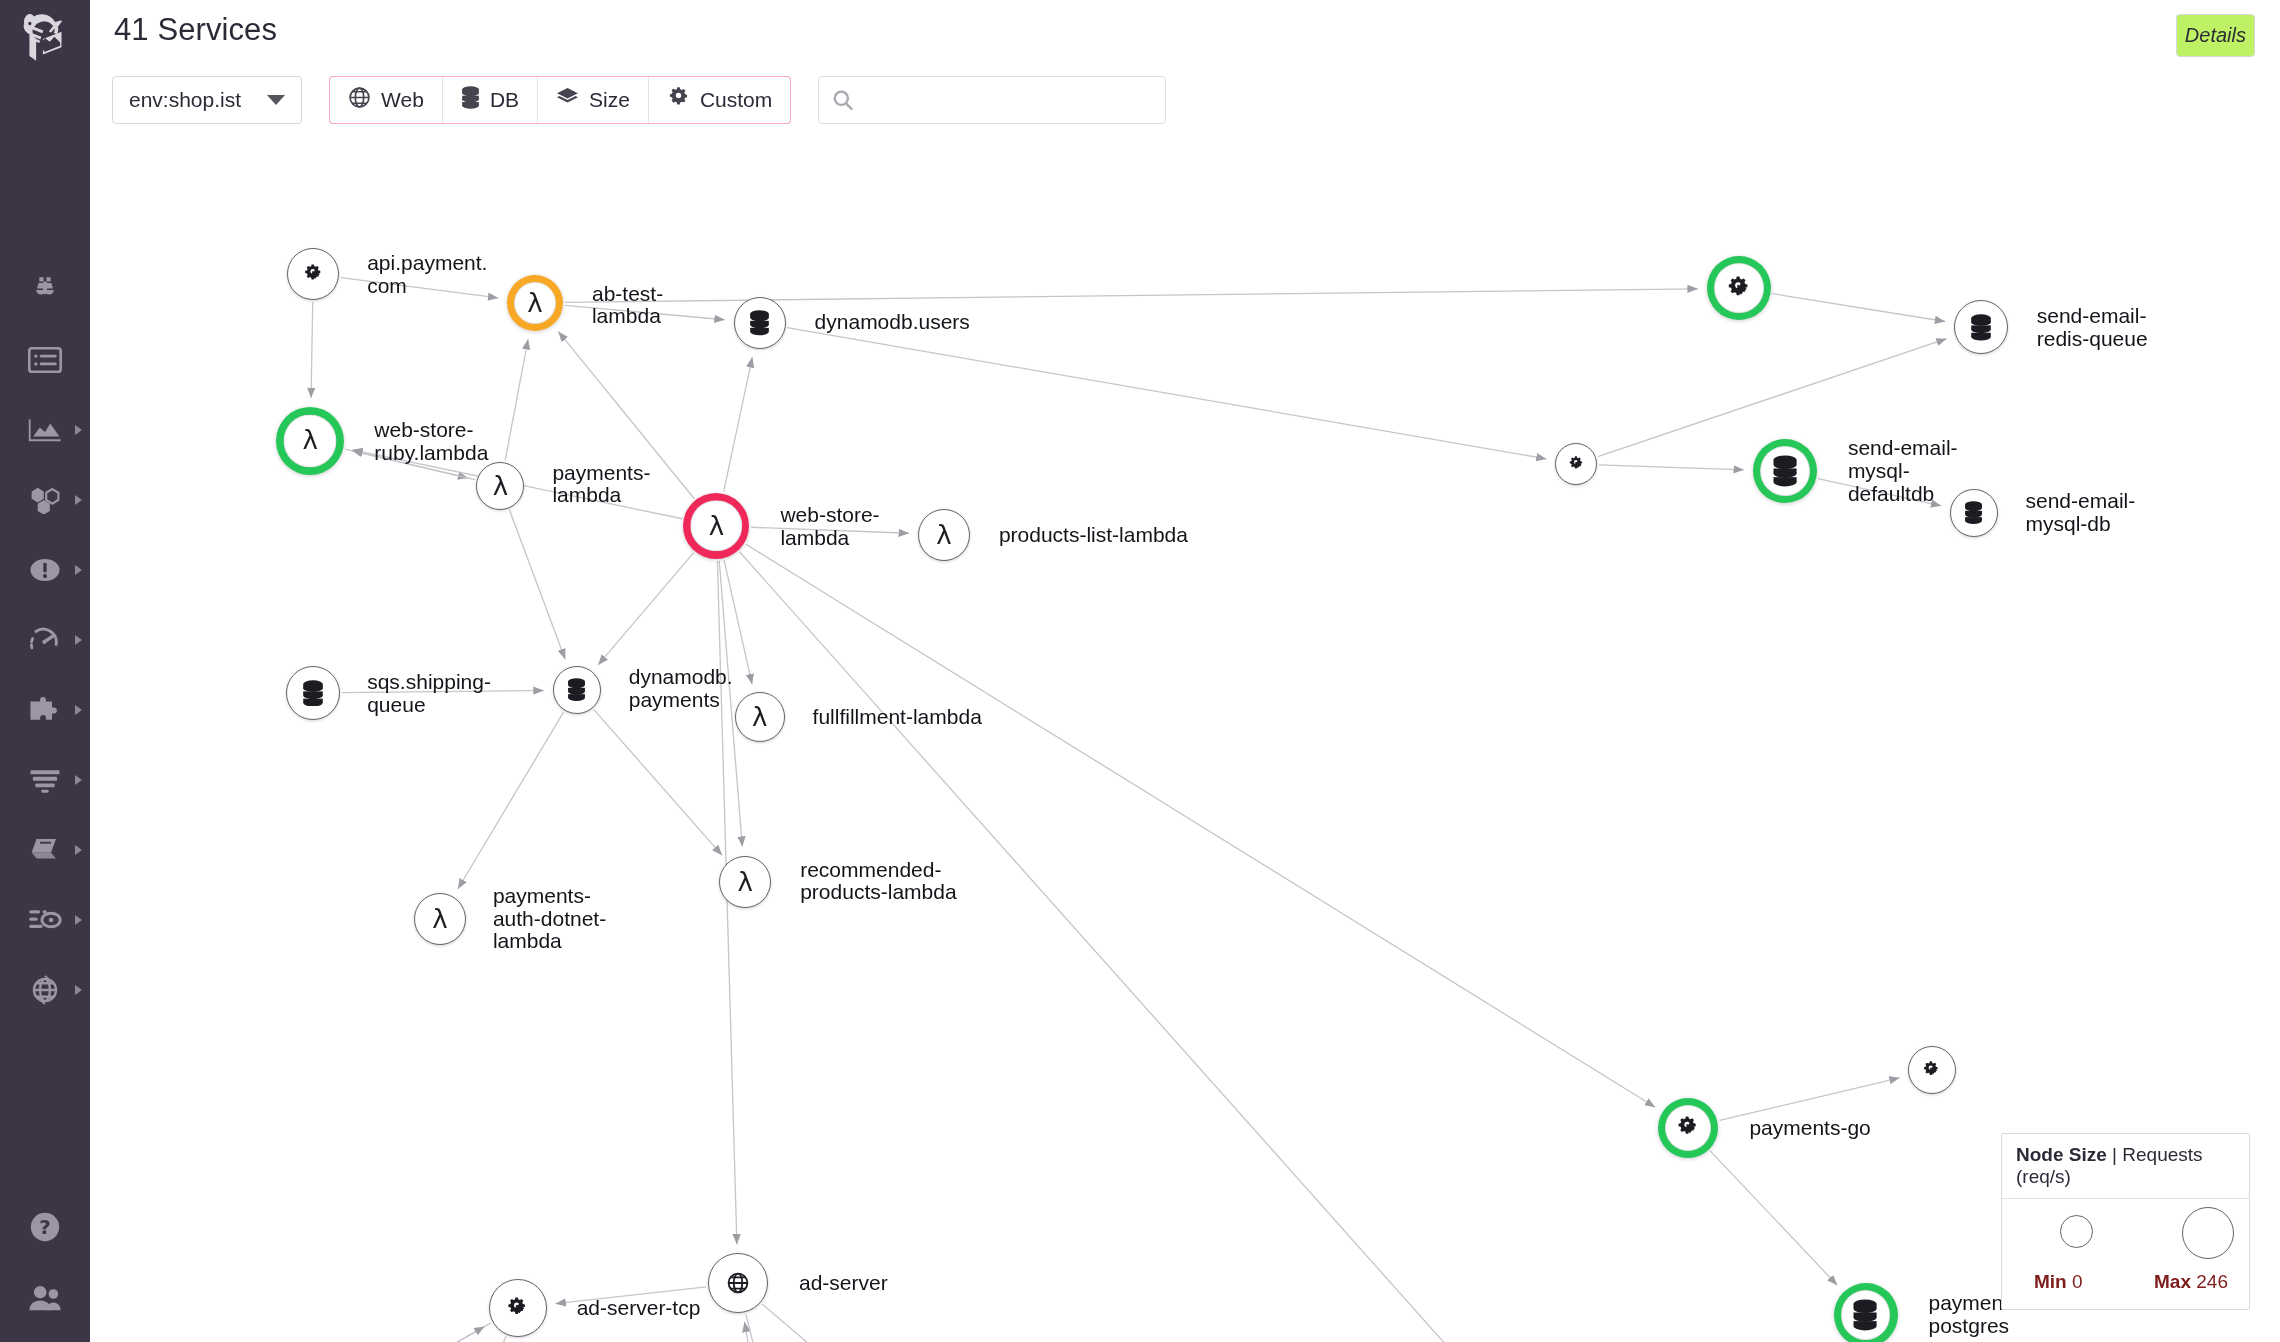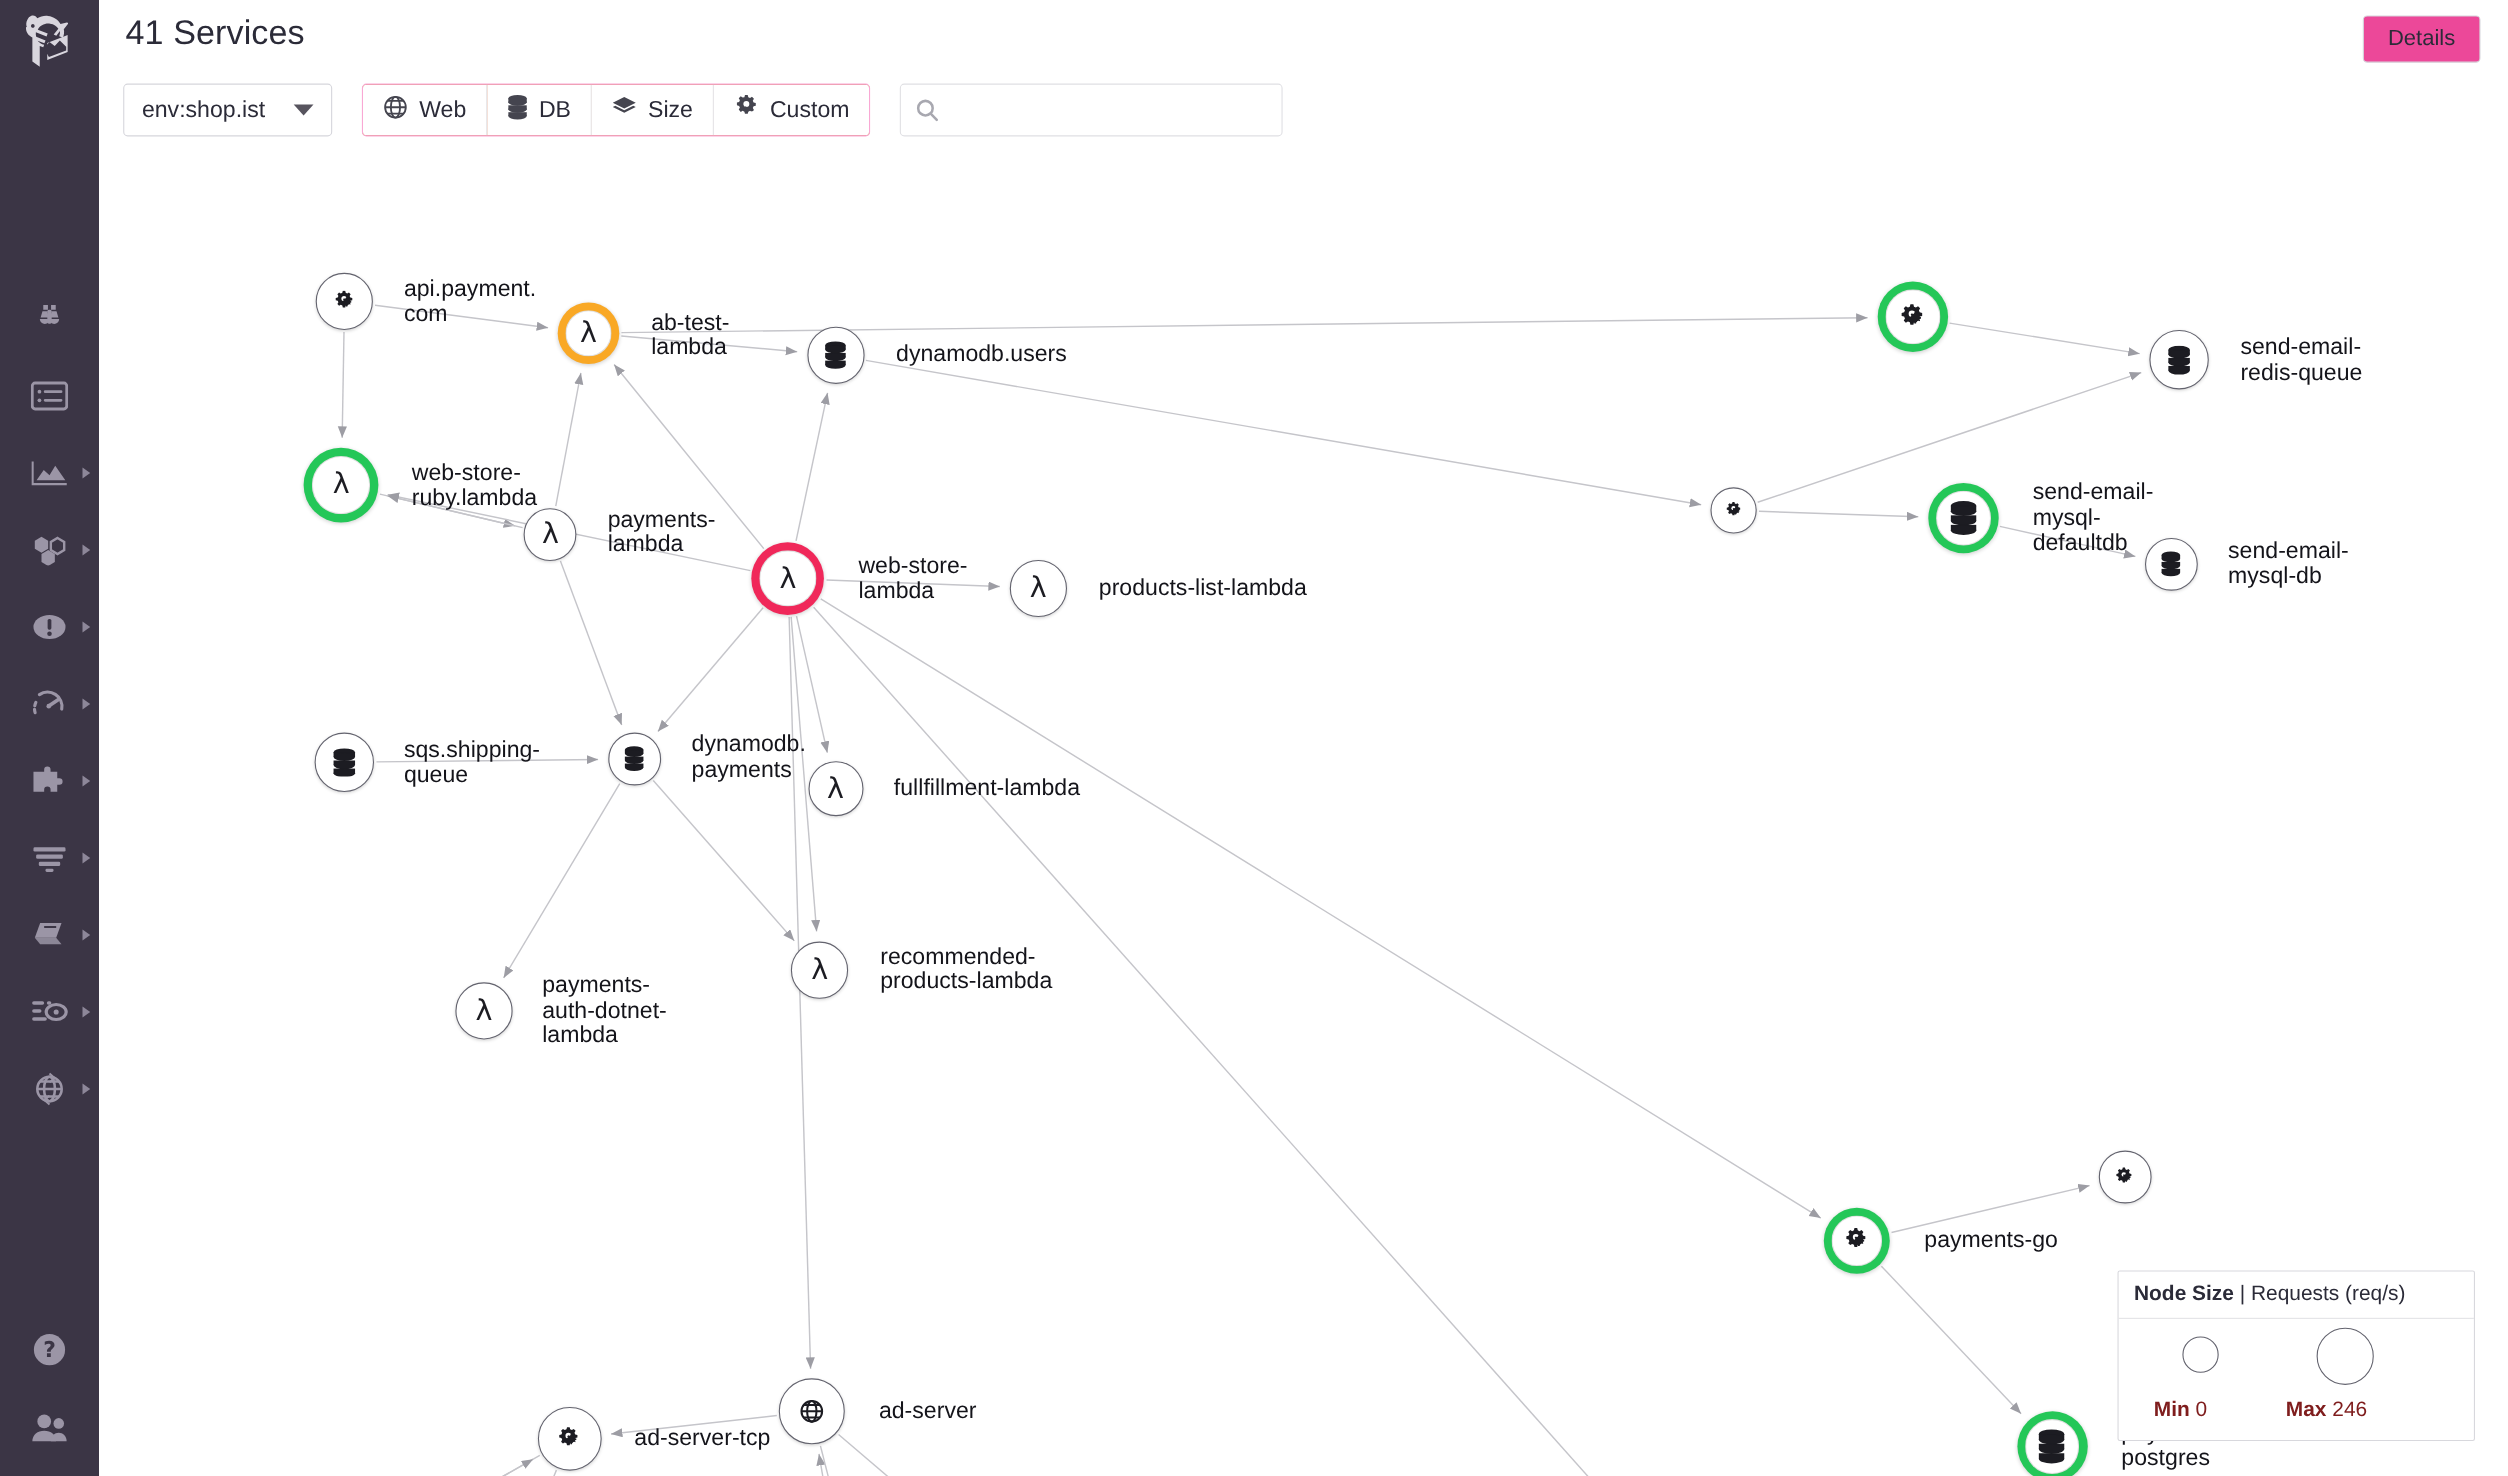--- a/index.html
+++ b/index.html
@@ -37,23 +37,24 @@
   #header {
     position:absolute; left:90px; top:0; width:2190px; height:180px;
     background:#fff; border-bottom:1px solid #e3e3e6;
   }
   #page-title {
     position:absolute; left:24px; top:12px;
     font-size:31px; color:#2b2b38; font-weight:400; letter-spacing:.1px;
   }
   #details-button {
     position:absolute; right:25px; top:14px;
-    padding:9px 22px; font-size:20px; color:#2b2b38;
-    border:1px solid #d6d6dc; border-radius:4px; background:#ec4899;
+    padding:9px 8px; font-size:20px; color:#2b2b38;
+    border:1px solid #d6d6dc; border-radius:4px; background:#bef264;
     cursor:pointer;
+    font-style:italic;
   }
   #toolbar { position:absolute; left:22px; top:76px; display:flex; align-items:center; }
   #env-select {
     display:flex; align-items:center; gap:26px;
     border:1px solid #d6d6dc; border-radius:4px; background:#fff;
     height:48px; padding:0 16px; cursor:pointer;
     font-size:21px; color:#2b2b38;
   }
   .caret-down { width:0;height:0;border-left:9px solid transparent;border-right:9px solid transparent;border-top:10px solid #57545e; }
   #type-filters {
@@ -102,21 +103,21 @@
     display:flex; align-items:center; justify-content:center;
   }
   .node .lam { font-size:26px; color:#1c1c22; line-height:1; font-family:"DejaVu Sans", sans-serif;}
   .nlabel {
     position:absolute; font-size:21px; color:#14141a; line-height:1.08;
     white-space:pre; pointer-events:none;margin-left:19px;
   }
 
   
   #legend {
-    position:absolute; right:30px; bottom:32px; width:325px;
+    position:absolute; right:30px; bottom:32px; width:249px;
     border:1px solid #d8d8dd; background:#fff; border-radius:2px;
   }
   #legend-head {
     padding:10px 14px; border-bottom:1px solid #e3e3e6;
     font-size:19px; color:#2b2b38;
   }
   #legend-head b { font-weight:700; }
   #legend-body { position:relative; height:110px; }
   .leg-circle { position:absolute; border:1.5px solid #63636e; border-radius:50%; }
   .leg-lbl { position:absolute; font-size:19px; color:#7f1d1d; }

